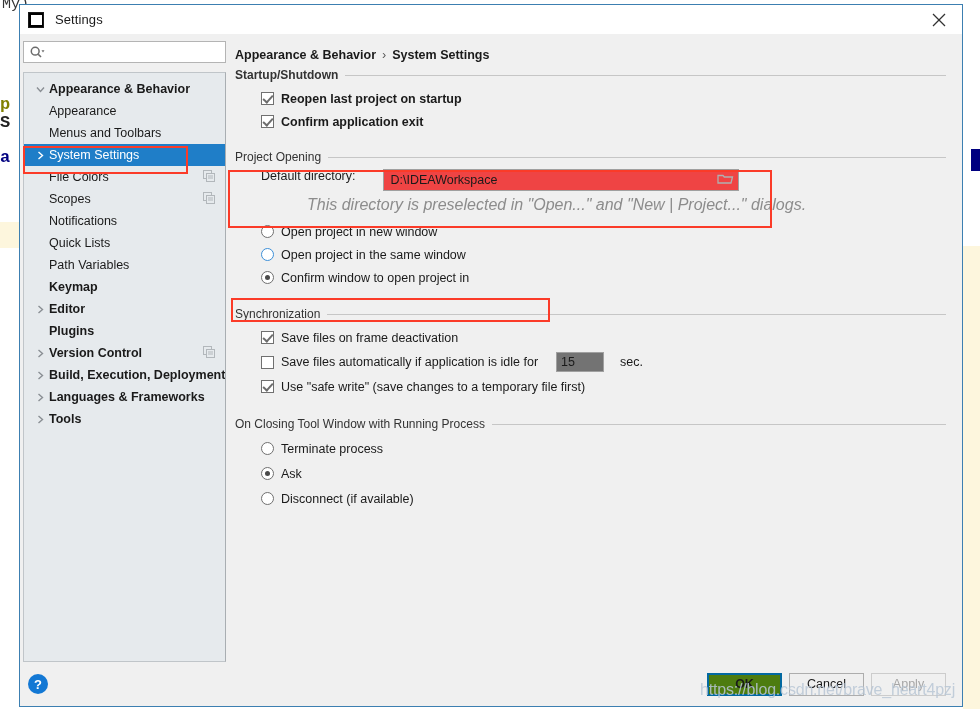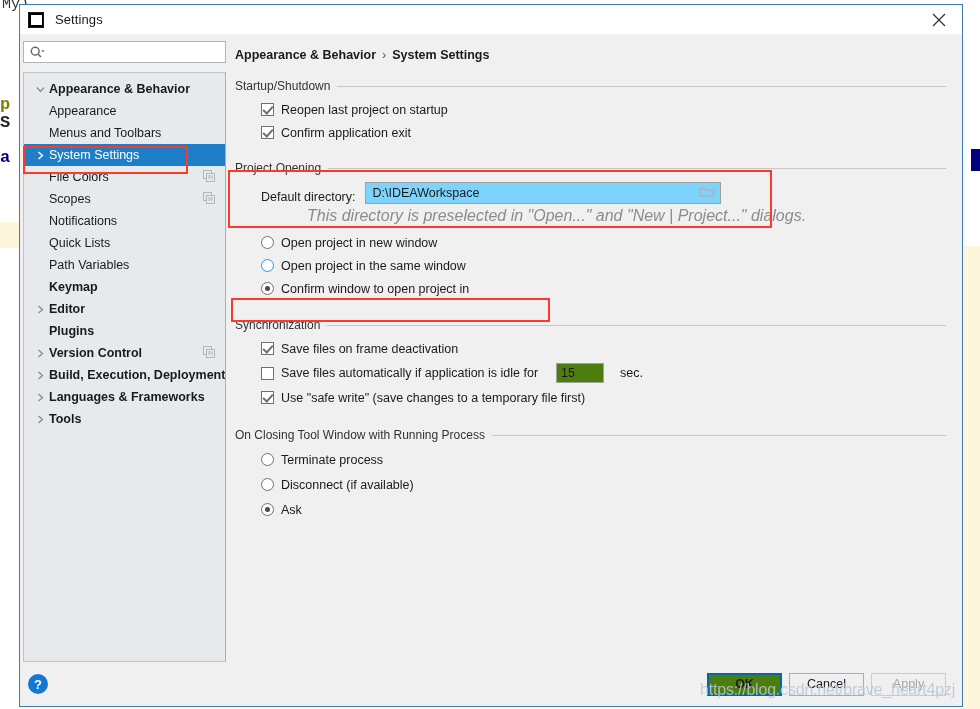--- a/index.html
+++ b/index.html
@@ -300,32 +300,33 @@
     width: 5px; height: 5px;
     border-radius: 50%;
     background: #4a4a4a;
   }
   .rb.focused {
     border-color: #3c8fd8;
   }
 
   .dir-row {
     display: flex;
-    align-items: flex-end;
+    align-items: flex-start;
     margin-left: 26px;
     margin-top: 4px;
     height: 24px;
     font-size: 12.5px;
+    gap: 18px;
   }
   .dir-label { color: #1a1a1a; margin-right: 10px; }
   .dir-field {
     width: 356px;
     height: 22px;
     border: 1px solid #a0a0a0;
-    background: #7dd3fc;
+    background: #ef4444;
     box-sizing: border-box;
     display: flex;
     align-items: center;
     padding: 0 4px 0 6px;
   }
   .dir-value {
     flex: 1 1 auto;
     font-size: 12.5px;
     color: #1a1a1a;
     white-space: nowrap;
@@ -336,21 +337,21 @@
     color: #8c8c8c;
     margin-left: 72px;
     margin-top: 3px;
     font-style: italic;
   }
 
   .num-field {
     width: 48px;
     height: 20px;
     border: 1px solid #a0a0a0;
-    background: #4d7c0f;
+    background: #737373;
     box-sizing: border-box;
     font-size: 12.5px;
     color: #1a1a1a;
     padding: 0 4px;
     line-height: 18px;
     margin-left: 18px;
     font-family: "Liberation Sans", sans-serif;
   }
   .sec-label { margin-left: 16px; font-size: 12.5px; }
 
@@ -586,21 +587,21 @@
       </div>
 
       <div class="content">
 
         <div class="breadcrumb">
           <span>Appearance &amp; Behavior</span>
           <span class="bc-sep">›</span>
           <span>System Settings</span>
         </div>
 
-        <div class="group" style="margin-top:17px;">
+        <div class="group" style="margin-top:6px;font-weight:bold;">
           <div class="group-header">
             <span>Startup/Shutdown</span>
             <span class="line"></span>
           </div>
           <div class="row">
             <span class="cb checked"></span>
             <span>Reopen last project on startup</span>
           </div>
           <div class="row">
             <span class="cb checked"></span>
@@ -665,26 +666,26 @@
         <div class="group" style="margin-top:19px;">
           <div class="group-header">
             <span>On Closing Tool Window with Running Process</span>
             <span class="line"></span>
           </div>
           <div class="row" style="height:25px;text-align:right;">
             <span class="rb"></span>
             <span>Terminate process</span>
           </div>
           <div class="row" style="height:25px;">
+            <span class="rb checked"></span>
+            <span>Ask</span>
+          </div>
+          <div class="row" style="height:25px;">
             <span class="rb"></span>
             <span>Disconnect (if available)</span>
-          </div>
-          <div class="row" style="height:25px;">
-            <span class="rb checked"></span>
-            <span>Ask</span>
           </div>
         </div>
 
       </div>
     </div>
 
     <div class="footer">
       <div class="help-btn">?</div>
       <div class="btn-group">
         <div class="btn default">OK</div>

